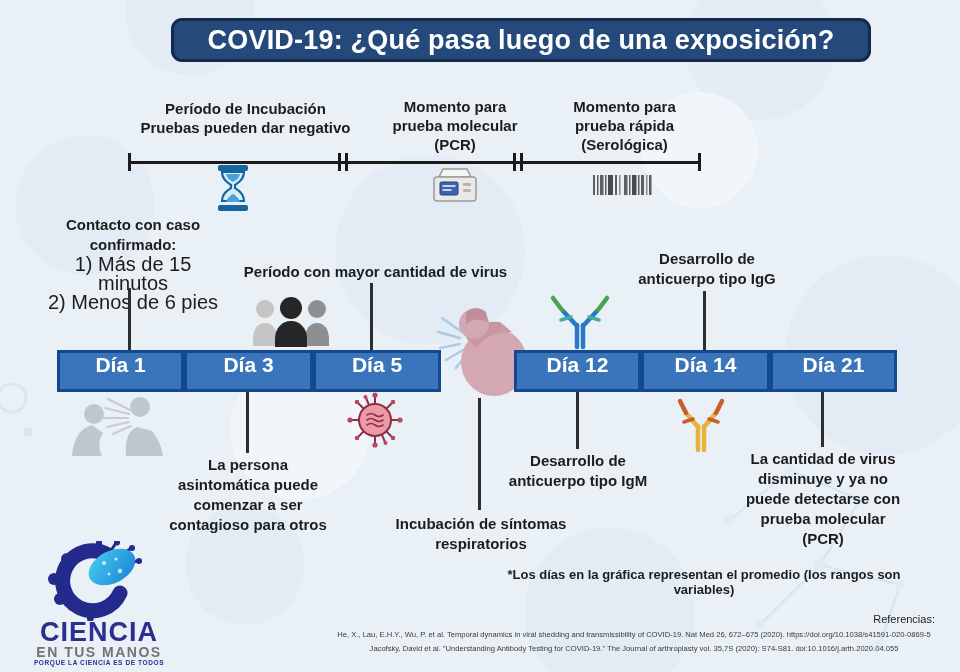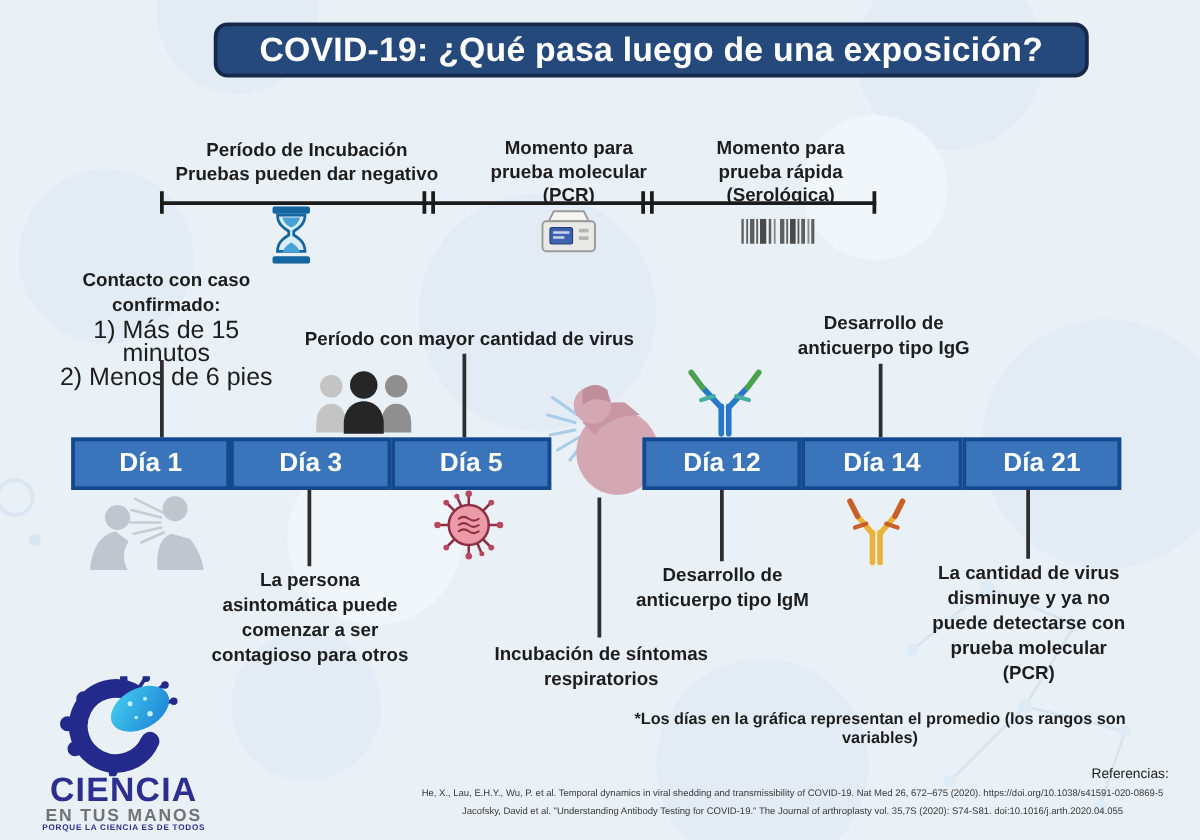--- a/index.html
+++ b/index.html
@@ -11,30 +11,30 @@
   .ml{white-space:pre-line;}
   .center{text-align:center;}
   
   .title-banner{
     left:130px;top:18px;width:700px;height:44px;
     background:#26497c;border:3px solid #16294b;border-radius:11px;
     display:flex;align-items:center;justify-content:center;
     color:#ffffff;font-size:27px;font-weight:600;letter-spacing:.2px;box-sizing:border-box;margin-left:41px;
   }
   
-  .axis-label{font-size:15px;font-weight:700;line-height:19px;color:#1d1d1d;margin-top:12px;}
+  .axis-label{font-size:15px;font-weight:700;line-height:19px;color:#1d1d1d;}
   .axis-line{left:128px;top:161px;width:573px;height:3px;background:#1b1b1b;}
   .tick{top:153px;width:3px;height:18px;background:#1b1b1b;}
   
   .vline{width:3px;background:#2e2e2e;}
   
   .day-box{
     top:350px;height:42px;box-sizing:border-box;
     background:#3a74ba;border:3px solid #15498f;
-    display:flex;align-items:center;justify-content:center;
+    display:flex;align-items:flex-start;justify-content:center;
     color:#ffffff;font-size:21px;font-weight:600;
   }
   
   .note{font-size:15px;font-weight:700;line-height:20px;}
   .note-sub{font-size:20px;font-weight:500;line-height:19px;}
   .footnote{font-size:13px;font-weight:700;color:#1d1d1d;}
   
   .logo-name{font-size:27px;font-weight:800;color:#2c2f8e;letter-spacing:1px;}
   .logo-sub{font-size:14px;font-weight:800;color:#737373;letter-spacing:1.5px;}
   .logo-tag{font-size:6.5px;font-weight:700;color:#2c2f8e;letter-spacing:.6px;}

